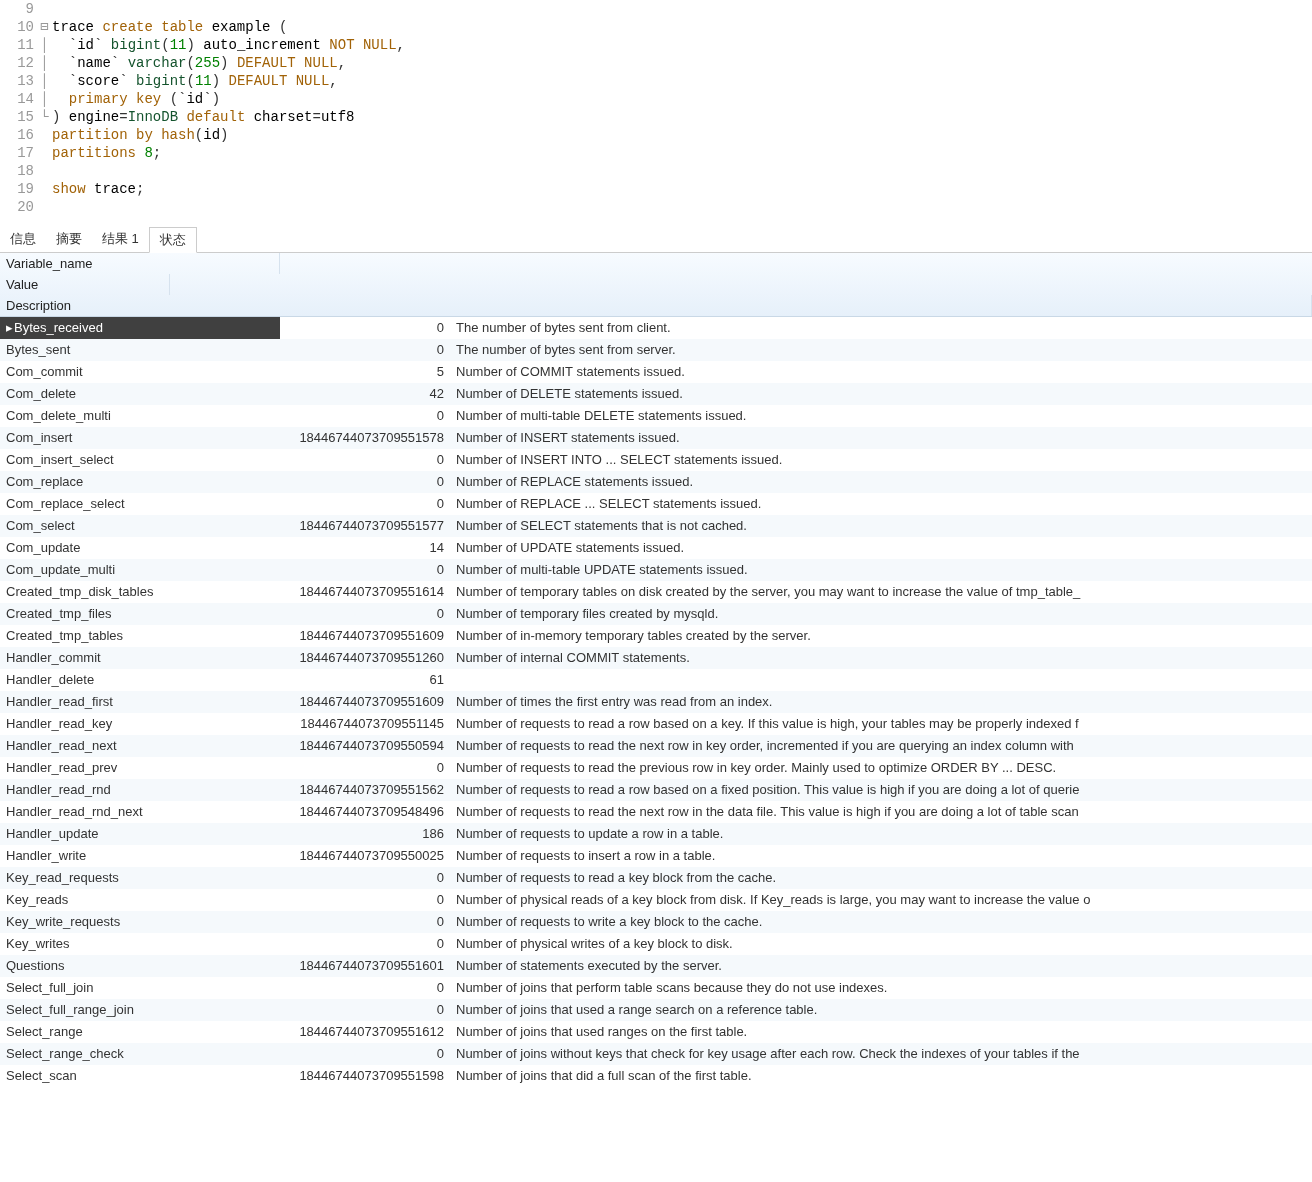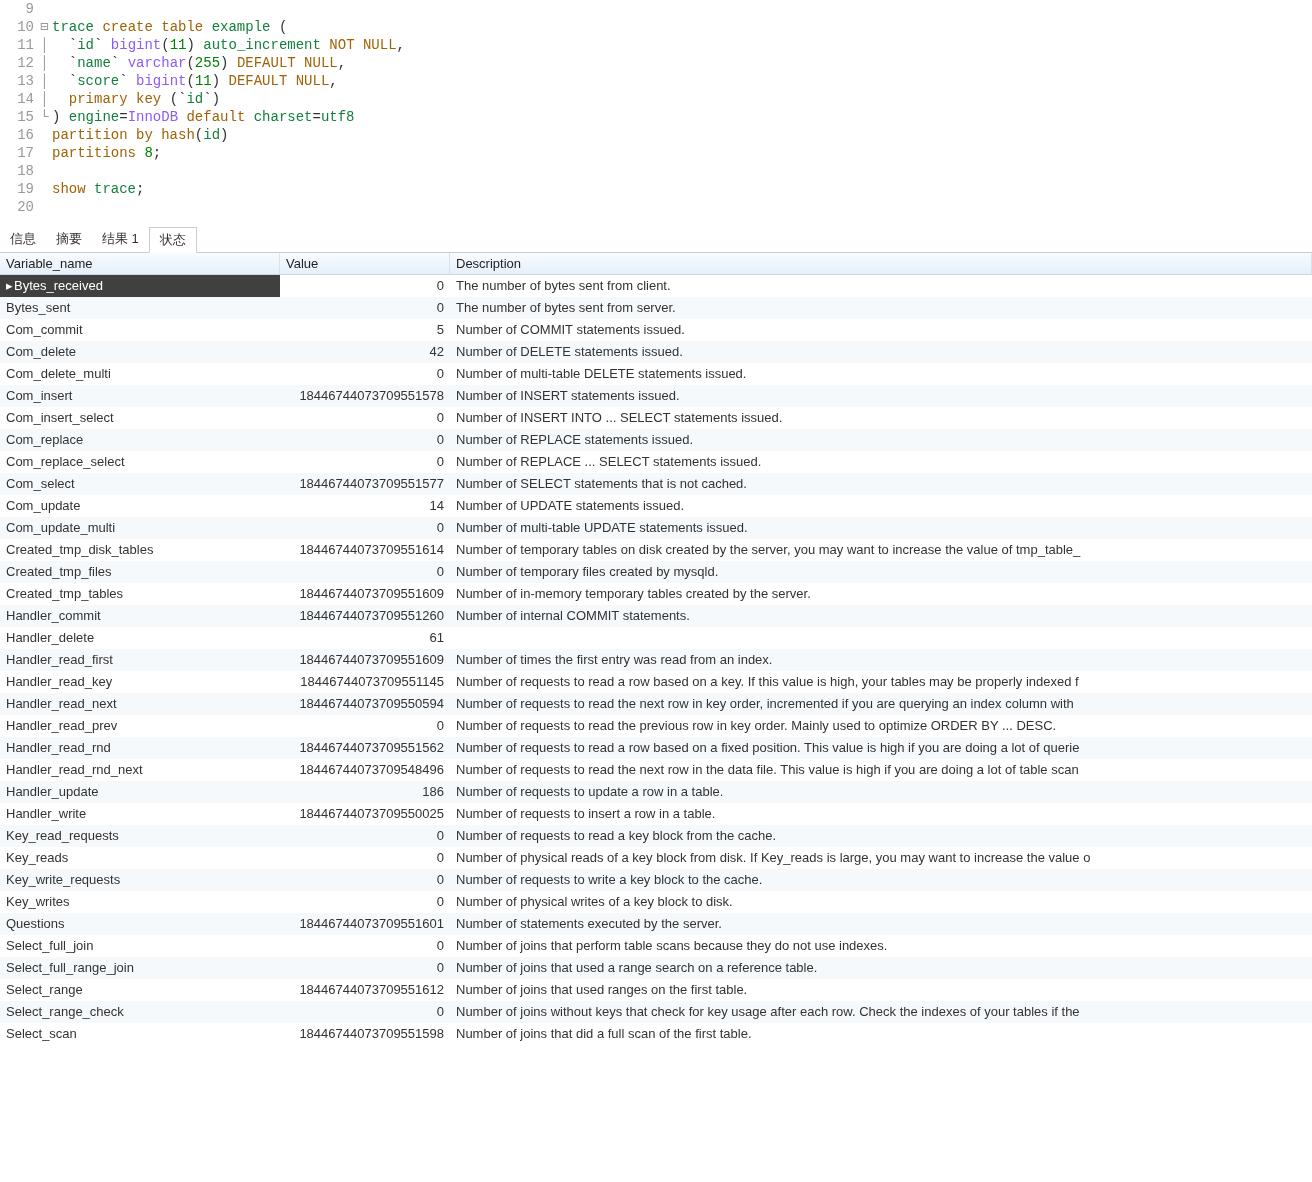--- a/index.html
+++ b/index.html
@@ -25,24 +25,24 @@
     user-select: none;
   }
   .fold-col {
     width: 12px;
     color: #999;
     user-select: none;
   }
   .code-col { flex: 1; }
   .code-line { display: block; }
   .kw { color: #a16207; }
-  .type { color: #8b5cf6; }
+  .type { color: #14532d; }
   .num { color: #008000; }
   .punct { color: #333; }
-  .ident { color: #15803d; }
+  .ident { color: #000000; }
   .tabs {
     display: flex;
     border-bottom: 1px solid #ccc;
     margin-top: 4px;
     padding-top: 2px;
   }
   .tab {
     padding: 3px 10px;
     font-size: 13px;
     cursor: pointer;
@@ -56,20 +56,21 @@
   }
   .grid {
     width: 100%;
   }
   .grid-header {
     display: flex;
     background: linear-gradient(#f7fbff, #e6f0fa);
     border-bottom: 1px solid #c9d8e6;
     font-size: 13px;
     color: #222;
+    flex-direction: column;
   }
   .grid-header .cell {
     padding: 3px 6px;
     border-right: 1px solid #d6e2ee;
   }
   .col-var { width: 280px; }
   .col-val { width: 170px; text-align: right; }
   .col-desc { flex: 1; }
   .grid-body .row {
     display: flex;

